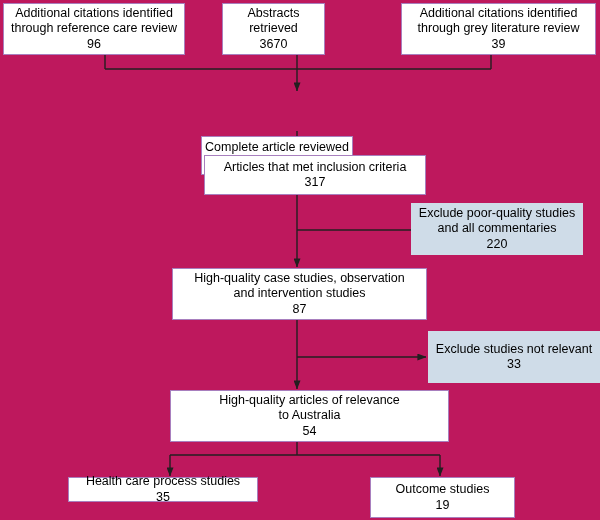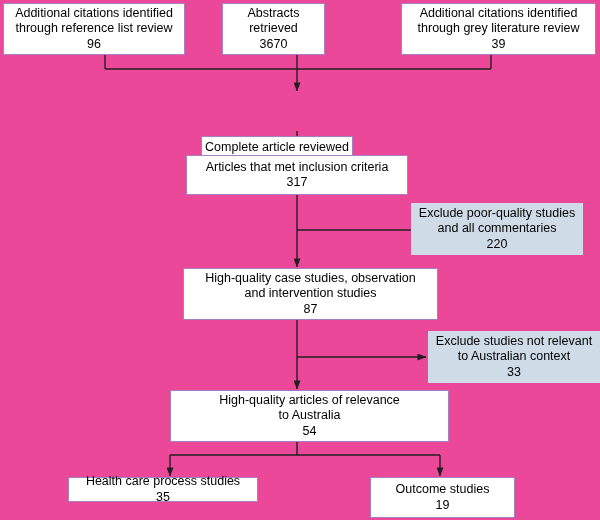--- a/index.html
+++ b/index.html
@@ -4,21 +4,21 @@
 <style>
   html, body {
     margin: 0;
     padding: 0;
     background: #ffffff;
   }
   #canvas {
     position: relative;
     width: 600px;
     height: 520px;
-    background: #ec4899;
+    background: #be185d;
     font-family: "Liberation Sans", sans-serif;
     overflow: hidden;
   }
   #connectors {
     position: absolute;
     left: 0;
     top: 0;
     width: 600px;
     height: 520px;
     pointer-events: none;
@@ -83,54 +83,53 @@
       <path d="M297,442 L297,455" stroke="#231f20" stroke-width="1.4" fill="none"></path>
       <path d="M170,455 L440,455" stroke="#231f20" stroke-width="1.4" fill="none"></path>
       <path d="M170,455 L170,476" stroke="#231f20" stroke-width="1.4" fill="none" marker-end="url(#arrowhead)"></path>
       <path d="M440,455 L440,476" stroke="#231f20" stroke-width="1.4" fill="none" marker-end="url(#arrowhead)"></path>
     </g>
   </svg>
 
   <div id="nodes">
       <div class="node included" style="left: 3px; top: 3px; width: 182px; height: 52px;">
         <span class="line">Additional citations identified</span>
-        <span class="line">through reference list review</span>
+        <span class="line">through reference care review</span>
         <span class="line">96</span>
       </div>
       <div class="node included" style="left: 222px; top: 3px; width: 103px; height: 52px;">
         <span class="line">Abstracts</span>
         <span class="line">retrieved</span>
         <span class="line">3670</span>
       </div>
       <div class="node included" style="left: 401px; top: 3px; width: 195px; height: 52px;">
         <span class="line">Additional citations identified</span>
         <span class="line">through grey literature review</span>
         <span class="line">39</span>
       </div>
       <div class="node included" style="left: 201px; top: 92px; width: 152px; height: 39px; margin-top: 44px;">
         <span class="line">Complete article reviewed</span>
         <span class="line">639</span>
       </div>
-      <div class="node included" style="left: 186px; top: 155px; width: 222px; height: 40px;">
+      <div class="node included" style="left: 204px; top: 155px; width: 222px; height: 40px;">
         <span class="line">Articles that met inclusion criteria</span>
         <span class="line">317</span>
       </div>
       <div class="node excluded" style="left: 411px; top: 203px; width: 172px; height: 52px;">
         <span class="line">Exclude poor-quality studies</span>
         <span class="line">and all commentaries</span>
         <span class="line">220</span>
       </div>
-      <div class="node included" style="left: 183px; top: 268px; width: 255px; height: 52px;">
+      <div class="node included" style="left: 172px; top: 268px; width: 255px; height: 52px;">
         <span class="line">High-quality case studies, observation</span>
         <span class="line">and intervention studies</span>
         <span class="line">87</span>
       </div>
       <div class="node excluded" style="left: 428px; top: 331px; width: 172px; height: 52px;">
         <span class="line">Exclude studies not relevant</span>
-        <span class="line">to Australian context</span>
         <span class="line">33</span>
       </div>
       <div class="node included" style="left: 170px; top: 390px; width: 279px; height: 52px;">
         <span class="line">High-quality articles of relevance</span>
         <span class="line">to Australia</span>
         <span class="line">54</span>
       </div>
       <div class="node included" style="left: 68px; top: 477px; width: 190px; height: 25px;">
         <span class="line">Health care process studies</span>
         <span class="line">35</span>

